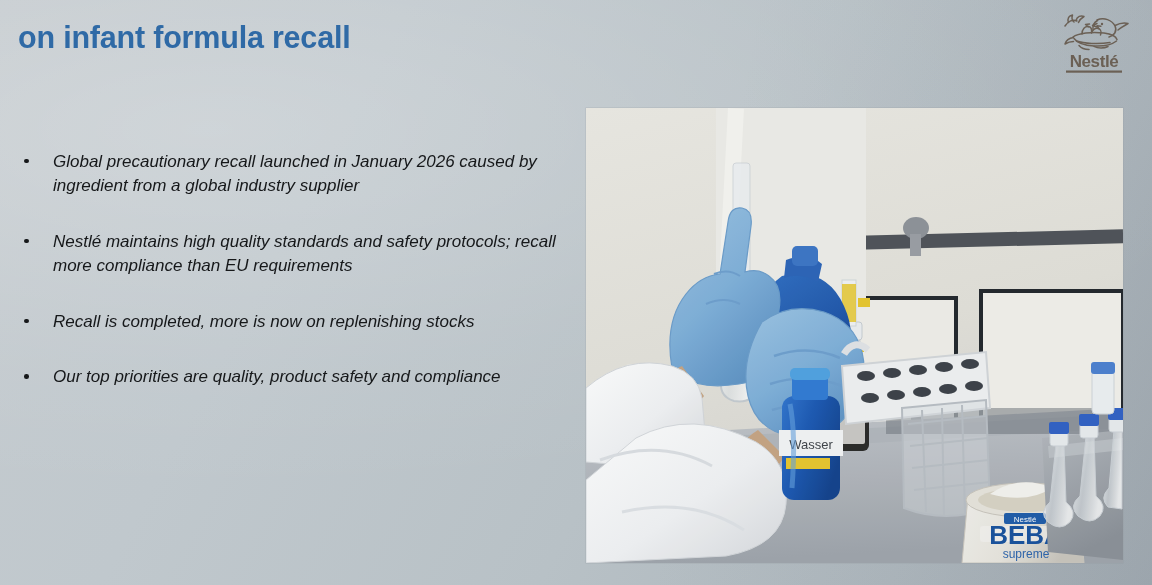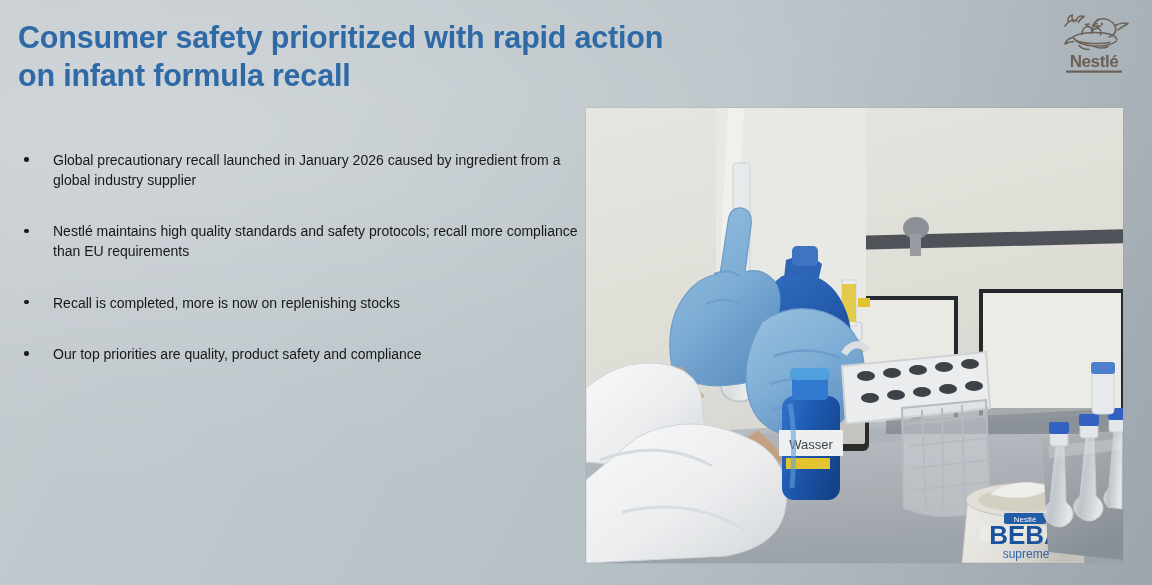--- a/index.html
+++ b/index.html
@@ -49,22 +49,23 @@
     left: 20px;
     top: 150px;
     width: 560px;
     z-index: 3;
   }
   .bullet {
     position: relative;
     padding-left: 33px;
     margin-bottom: 31px;
     color: #16181a;
-    font-size: 14px;
+    font-size: 17px;
     line-height: 1.44;
+    font-style: italic;
   }
   .bullet:last-child { margin-bottom: 8px; }
   .bullet-dot {
     position: absolute;
     left: 4px;
     top: 0.52em;
     width: 4.6px;
     height: 4.6px;
     border-radius: 50%;
     background: #16181a;
@@ -95,21 +96,20 @@
     box-shadow: 0 0 0 0.5px rgba(140,146,152,0.35);
   }
   #photo svg { display: block; width: 100%; height: 100%; }
 </style>
 </head>
 <body>
 
 <div id="slide">
 
   <div id="title">
-    <span class="tline">Consumer safety prioritized with rapid action</span>
     <span class="tline">on infant formula recall</span>
   </div>
 
   <div id="bullets">
     <div class="bullet">
       <span class="bullet-dot"></span>
       <span class="bullet-text">Global precautionary recall launched in January 2026 caused by ingredient from a global industry supplier</span>
     </div>
     <div class="bullet">
       <span class="bullet-dot"></span>

